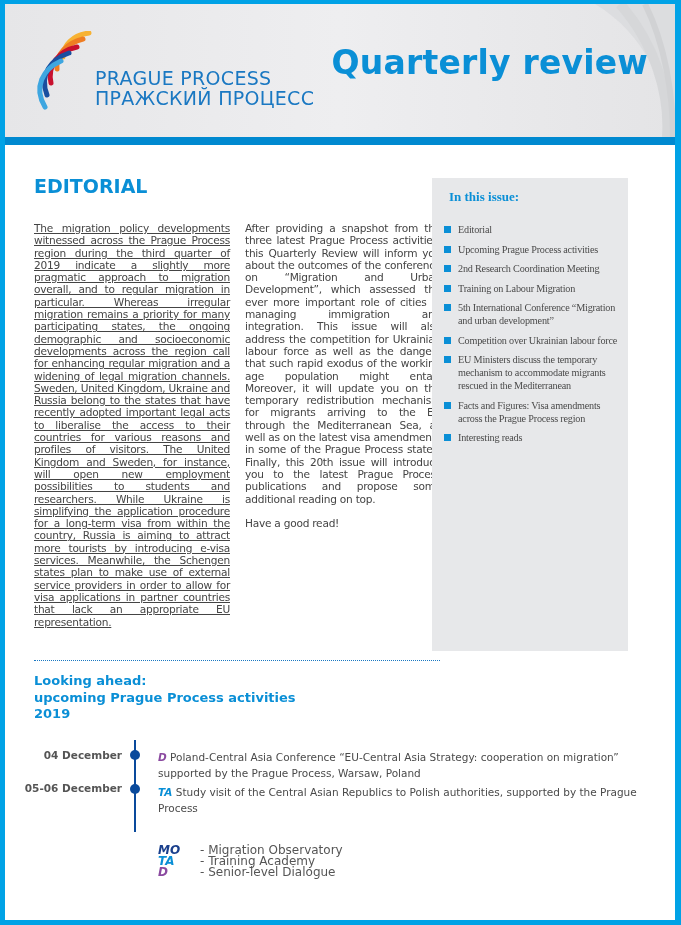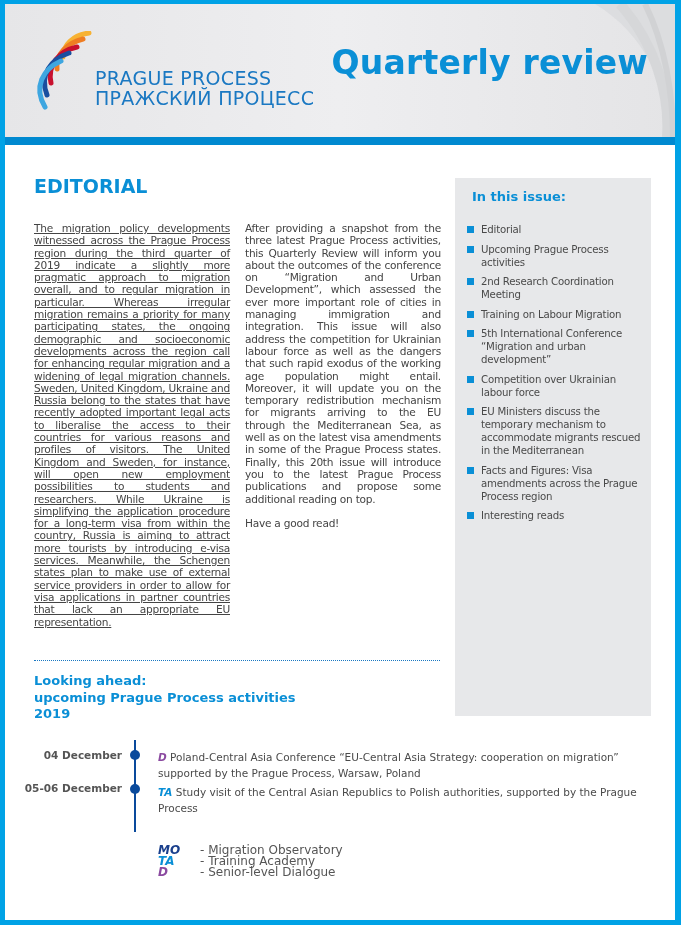--- a/index.html
+++ b/index.html
@@ -48,22 +48,23 @@
     }
     .col {
       position: absolute; font-size: 10.6px; line-height: 12.3px; color: #444;
       text-align: justify; font-family: "DejaVu Sans", sans-serif;
       letter-spacing: -0.25px;
     }
     .col1 { left: 34px; top: 222px; width: 196px; text-decoration: underline; }
     .col2 { left: 245px; top: 222px; width: 196px; }
     .col p { margin: 0 0 12px 0; }
     .sidebar {
-      position: absolute; left: 455px; top: 178px; width: 196px; height: 538px;
+      position: absolute; left: 432px; top: 178px; width: 196px; height: 473px;
       background: #e7e8ea;
+      font-family: Liberation Serif, serif;
     }
     .sidebar-title {
       position: absolute; left: 17px; top: 11px;
       color: #0a8fd6; font-weight: bold; font-size: 13px;
     }
     .sidebar ul { list-style: none; margin: 0; padding: 0; position: absolute; left: 12px; top: 45px; width: 178px; }
     .sidebar li {
       position: relative; padding-left: 14px; margin-bottom: 6.5px;
       font-size: 10.2px; line-height: 13px; color: #4a4a4a; letter-spacing: -0.2px;
     }

